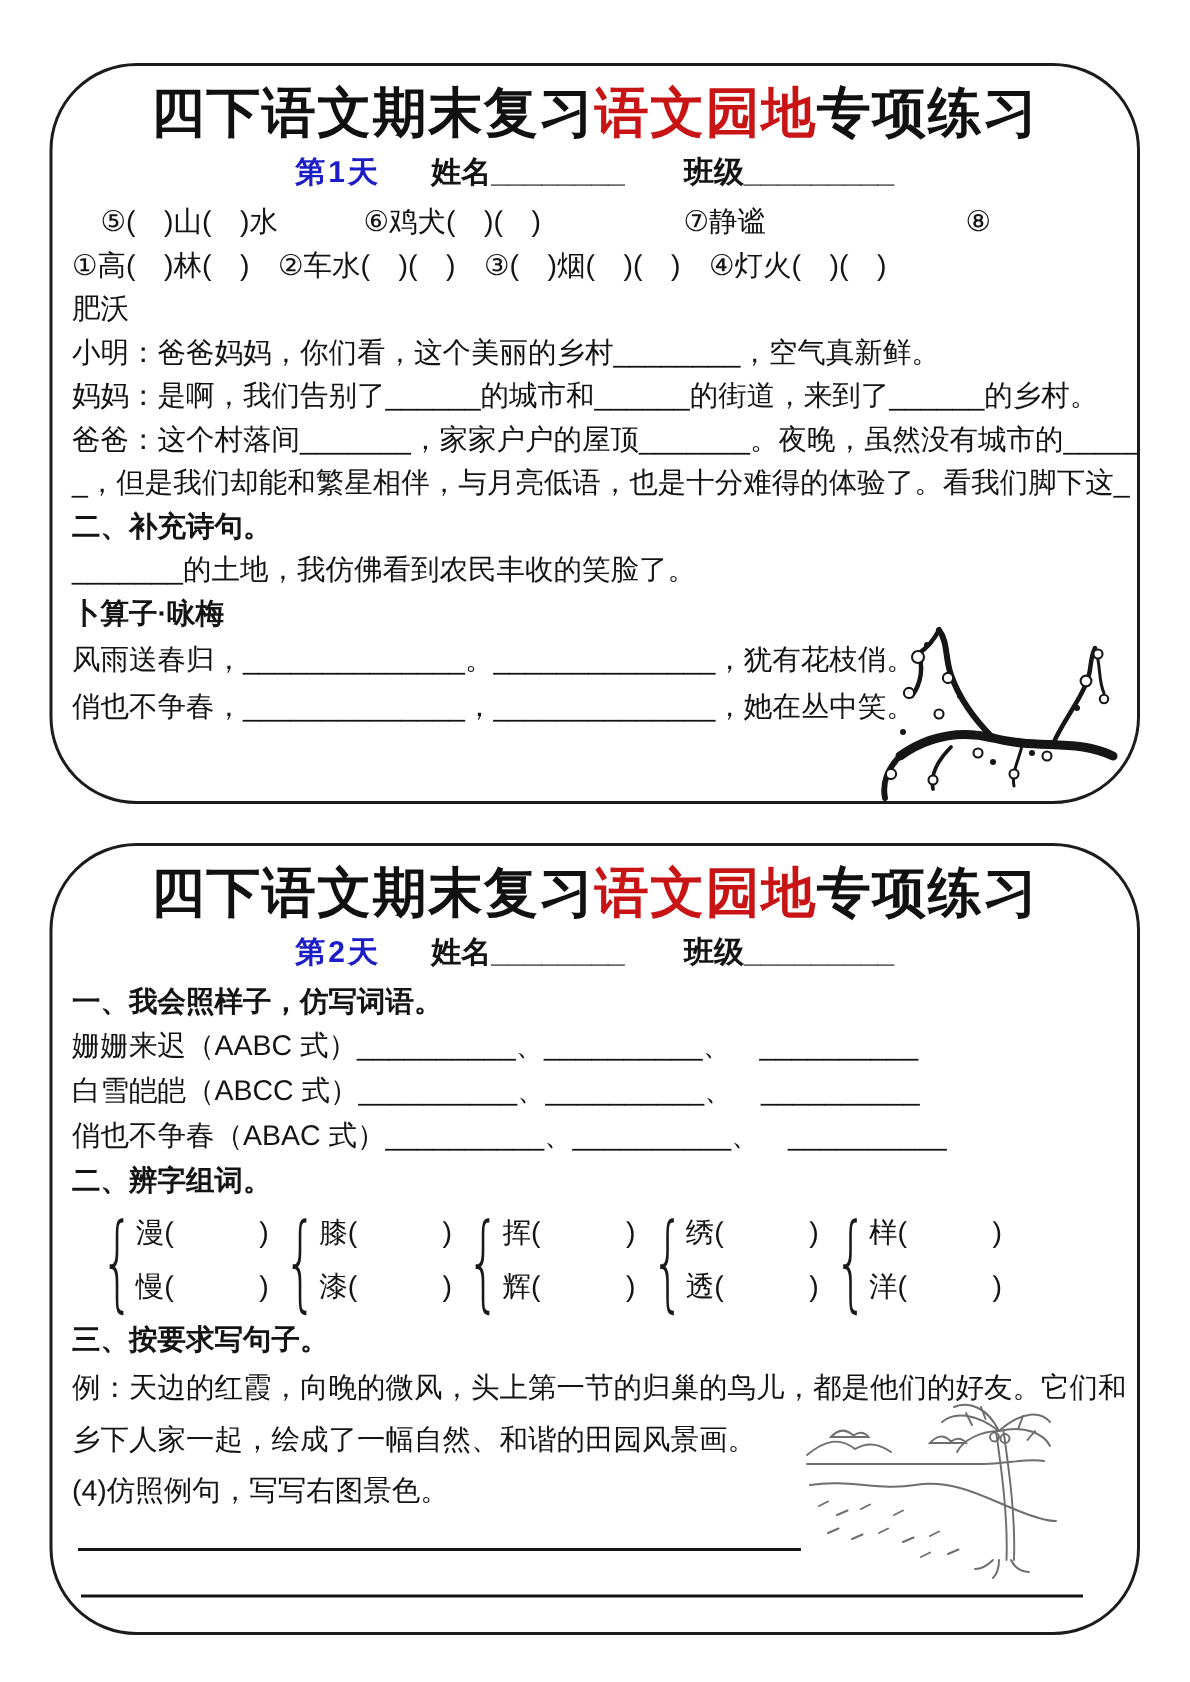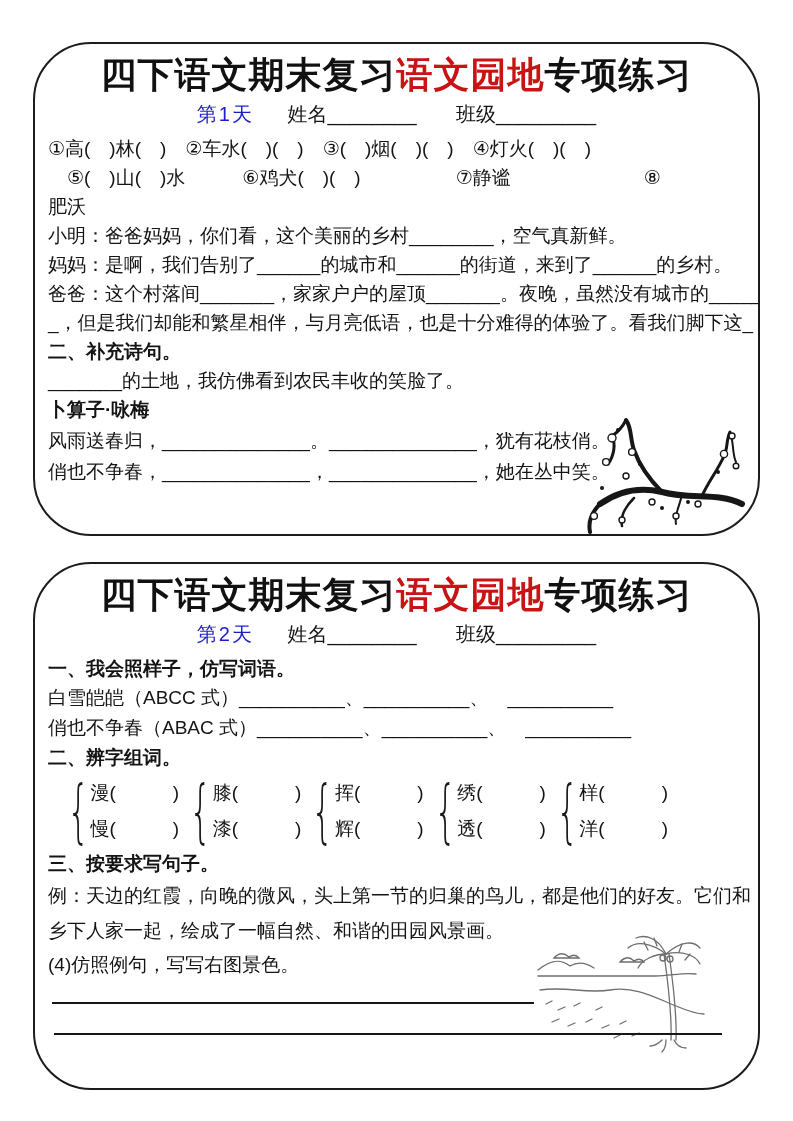--- a/index.html
+++ b/index.html
@@ -13,21 +13,21 @@
     border:2px solid #1c1c1c;border-radius:58px;background:#fff;overflow:hidden;
   }
   #sheet1{top:42px;height:494px;}
   #sheet2{top:562px;height:528px;}
   .sheet-inner{position:relative;padding:10px 13px 0 13px;height:100%;box-sizing:border-box;z-index:1;}
   .title{
     text-align:center;font-size:36px;font-weight:bold;letter-spacing:1px;
     line-height:1.18;white-space:nowrap;color:#111;
   }
   .title .hl{color:#c81414;}
-  .dayline{text-align:center;font-size:20px;font-weight:normal;margin-top:5px;white-space:nowrap;}
+  .dayline{text-align:center;font-size:20px;font-weight:bold;margin-top:5px;white-space:nowrap;}
   .day{color:#1d1dc8;margin-right:28px;letter-spacing:2px;}
   .namef{margin-right:34px;}
   .content{font-size:19px;line-height:29px;margin-top:6px;position:relative;z-index:2;}
   .line{white-space:nowrap;}
   .bold{font-weight:bold;}
   .poem-title{font-weight:bold;line-height:30px;}
   .poem .line{line-height:31px;}
   
   .zb-row{display:flex;margin:3px 0 2px 16px;gap:7px;align-items:center;}
   .zb-group{display:flex;align-items:center;}
@@ -52,22 +52,22 @@
   <div class="sheet-inner">
     <div class="title">
       <span>四下语文期末复习</span><span class="hl">语文园地</span><span>专项练习</span>
     </div>
     <div class="dayline">
       <span class="day">第1天</span>
       <span class="namef">姓名________</span>
       <span>班级_________</span>
     </div>
     <div class="content">
+      <div class="line">　⑤(　)山(　)水　　　⑥鸡犬(　)(　)　　　　　⑦静谧　　　　　　　⑧</div>
       <div class="line">①高(　)林(　)　②车水(　)(　)　③(　)烟(　)(　)　④灯火(　)(　)</div>
-      <div class="line">　⑤(　)山(　)水　　　⑥鸡犬(　)(　)　　　　　⑦静谧　　　　　　　⑧</div>
       <div class="line">肥沃</div>
       <div class="line">小明：爸爸妈妈，你们看，这个美丽的乡村________，空气真新鲜。</div>
       <div class="line">妈妈：是啊，我们告别了______的城市和______的街道，来到了______的乡村。</div>
       <div class="line">爸爸：这个村落间_______，家家户户的屋顶_______。夜晚，虽然没有城市的______</div>
       <div class="line">_，但是我们却能和繁星相伴，与月亮低语，也是十分难得的体验了。看我们脚下这_</div>
       <div class="line bold">二、补充诗句。</div>
       <div class="line">_______的土地，我仿佛看到农民丰收的笑脸了。</div>
       <div class="poem">
         <div class="poem-title">卜算子·咏梅</div>
         <div class="line">风雨送春归，______________。______________，犹有花枝俏。</div>
@@ -117,20 +117,21 @@
     <div class="title">
       <span>四下语文期末复习</span><span class="hl">语文园地</span><span>专项练习</span>
     </div>
     <div class="dayline">
       <span class="day">第2天</span>
       <span class="namef">姓名________</span>
       <span>班级_________</span>
     </div>
     <div class="content">
       <div class="line bold">一、我会照样子，仿写词语。</div>
+      <div class="line" style="line-height:30px">姗姗来迟（AABC 式）__________、__________、　__________</div>
       <div class="line" style="line-height:30px">白雪皑皑（ABCC 式）__________、__________、　__________</div>
       <div class="line" style="line-height:30px">俏也不争春（ABAC 式）__________、__________、　__________</div>
       <div class="line bold">二、辨字组词。</div>
 
       <div class="zb-row">
         <div class="zb-group">
           <span class="zb-brace">{</span>
           <div class="zb-col">
             <div>漫(　　　)</div>
             <div>慢(　　　)</div>

